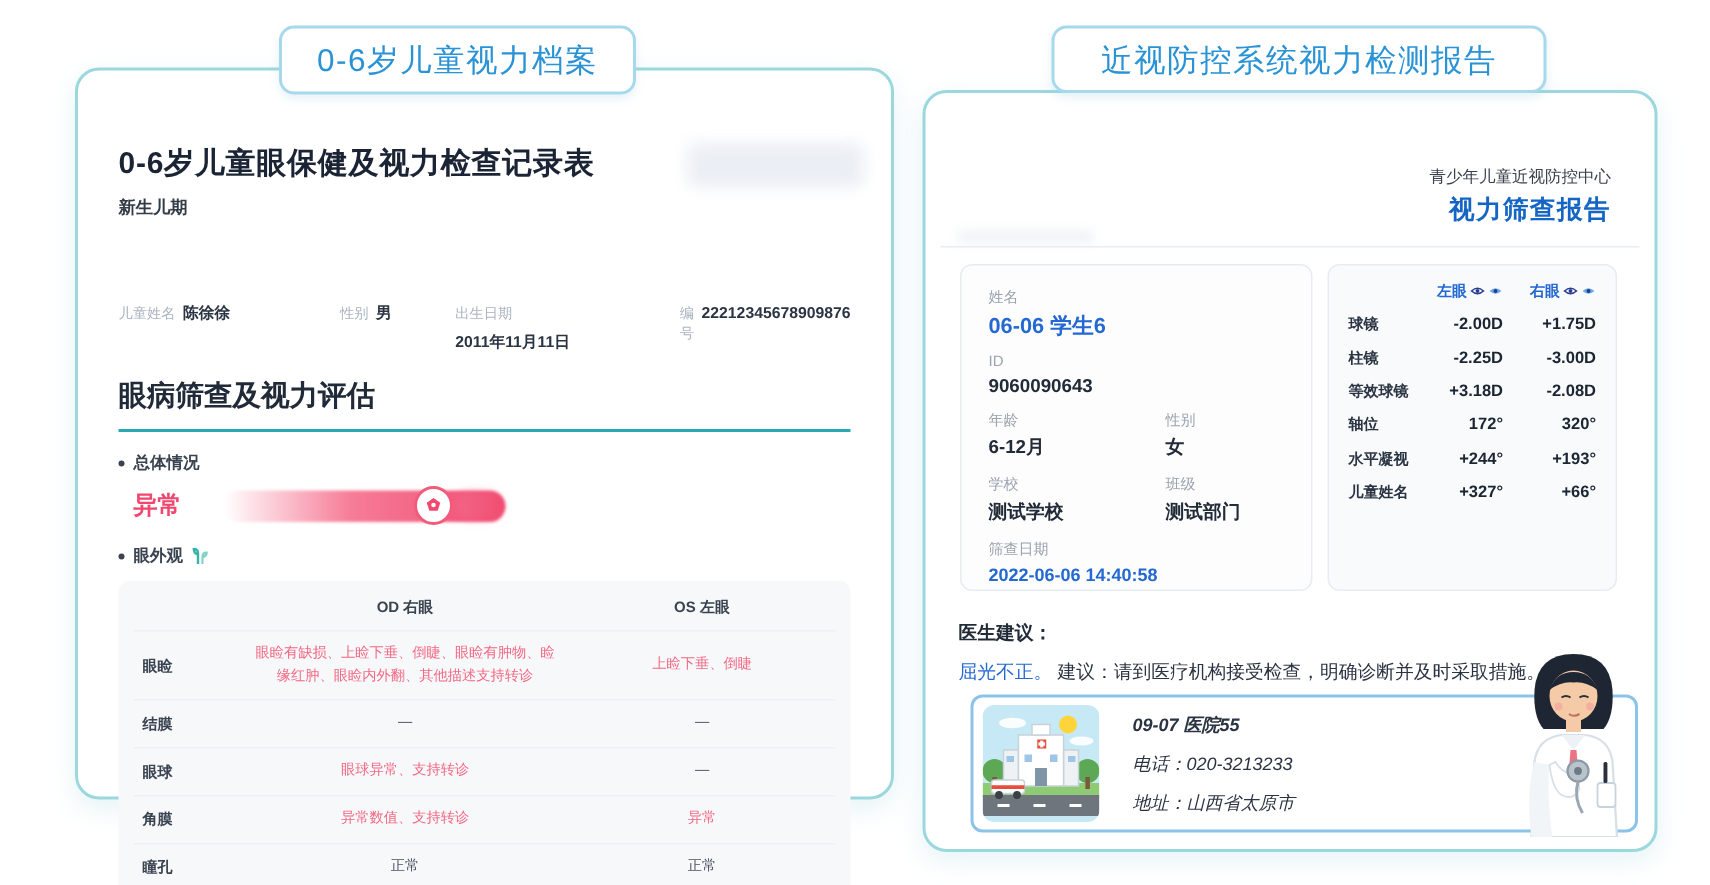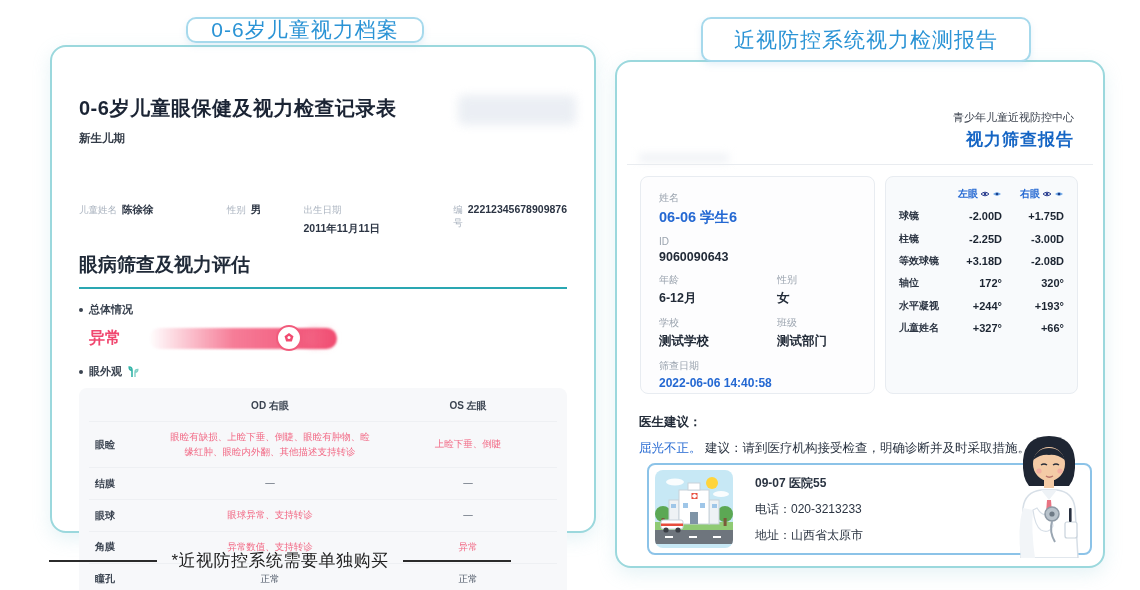--- a/index.html
+++ b/index.html
@@ -3,21 +3,21 @@
 <meta charset="utf-8">
 <style>
   * { margin:0; padding:0; box-sizing:border-box; }
   html,body { width:1140px; height:590px; background:#ffffff; font-family:"Liberation Sans", sans-serif; overflow:hidden; }
   .stage { position:relative; width:1140px; height:590px; }
 
   
   .pill { position:absolute; z-index:5; background:#fff; border:2px solid #a6d9ec; border-radius:10px;
           display:flex; align-items:center; justify-content:center;
           color:#2a93d5; font-size:21px; letter-spacing:1px; box-shadow:0 3px 6px rgba(160,205,230,.25); }
-  .pill-left  { left:186px; top:17px; width:238px; height:26px; }
+  .pill-left  { left:186px; top:17px; width:238px; height:46px; }
   .pill-right { left:701px; top:17px; width:330px; height:45px; }
 
   
   .card { position:absolute; background:#fff; border:2px solid #9bd8dd; border-radius:16px;
           box-shadow:0 6px 18px rgba(140,200,215,.22);padding-left:36px; }
   .card-left  { left:50px; top:45px; width:546px; height:488px; padding:48px 27px 0 27px; }
   .card-right { left:615px; top:60px; width:490px; height:508px; }
 
   
   .lc-redacted { position:absolute; right:18px; top:48px; width:118px; height:30px;
@@ -84,21 +84,21 @@
   .rb-line { margin-top:3px; font-size:10px; font-weight:bold; color:#2468d2; }
 
   .advice { position:absolute; top:352px; left:22px; right:30px; }
   .adv-title { font-size:12.5px; font-weight:bold; color:#222b38; }
   .adv-line { margin-top:9px; font-size:12.5px; color:#2b3442; }
   .adv-diag { color:#2468d2; }
 
   .hospital-box { position:absolute; top:401px; left:30px; width:445px; height:92px;
                   border:2px solid #8cc3e8; border-radius:8px; display:flex; align-items:center; padding:6px; }
   .hosp-img { width:78px; height:78px; border-radius:8px; overflow:hidden; flex:none; }
-  .hosp-text { margin-left:22px; }
+  .hosp-text { margin-left:22px;font-style:italic; }
   .ht-name { font-size:12px; color:#2b3442; font-weight:bold; }
   .ht-line { margin-top:9px; font-size:12px; color:#2b3442; }
   .doctor { position:absolute; top:372px; left:386px; width:92px; height:124px; z-index:6; }
 
   .eye-ic { display:inline-block; }
 </style>
 </head>
 <body>
 
 <div class="stage">
@@ -193,25 +193,20 @@
         <div class="val v-dark">正常</div>
       </div>
       <div class="et-grid et-row">
         <div class="lbl">巩膜</div>
         <div class="val v-red">异常</div>
         <div class="val v-red">异常</div>
       </div>
     </div>
   </div>
 
-  <div class="footnote-row">
-    <span class="fn-line"></span>
-    <span class="fn-text">*近视防控系统需要单独购买</span>
-    <span class="fn-line"></span>
-  </div>
 
   <div class="pill pill-right">
     <span>近视防控系统视力检测报告</span>
   </div>
 
   <div class="card card-right">
     <div class="rc-org">青少年儿童近视防控中心</div>
     <div class="rc-title">视力筛查报告</div>
     <div class="rc-smudge"></div>
     <div class="rc-divider"></div>

